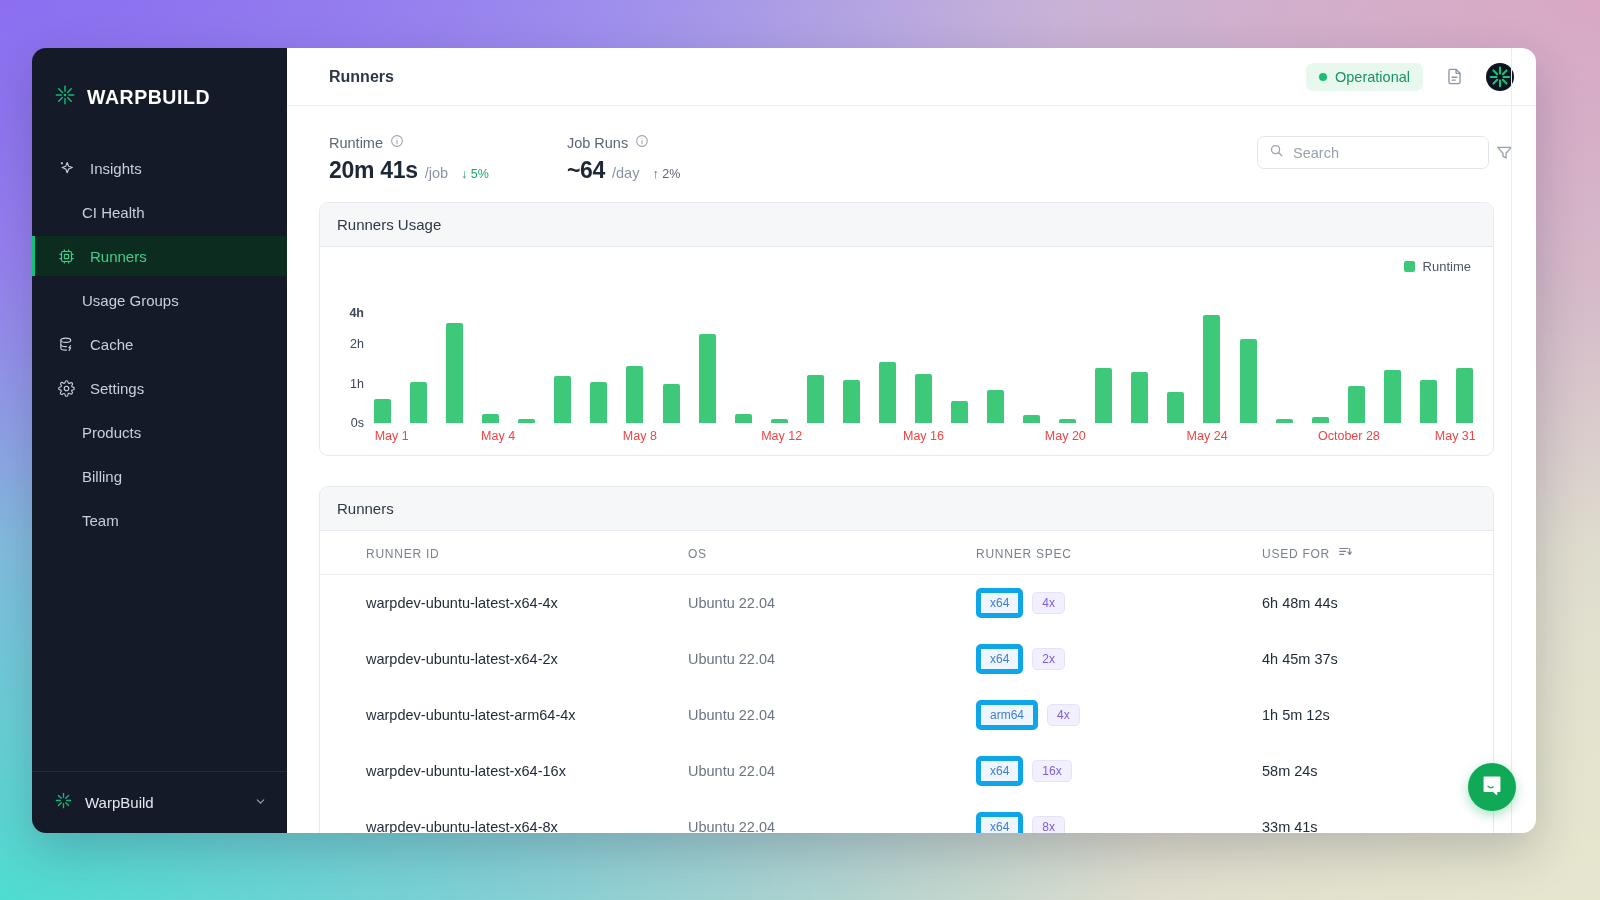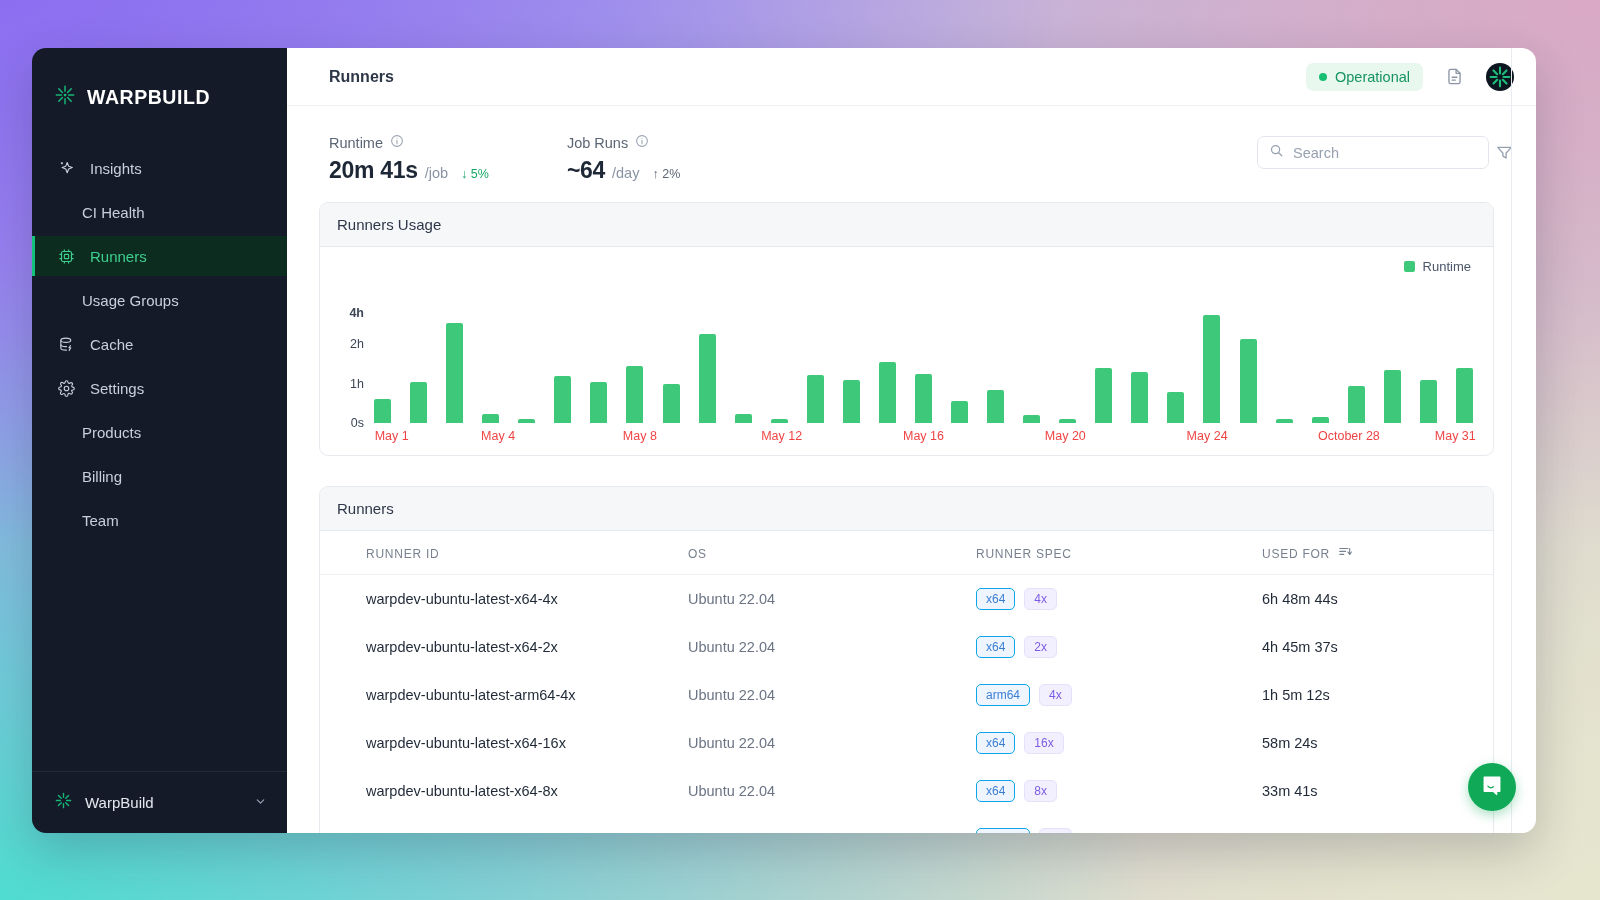--- a/index.html
+++ b/index.html
@@ -223,21 +223,21 @@
   .col-id { width: 368px; }
   .col-os { width: 288px; }
   .col-spec { width: 286px; }
   .badge {
     display: inline-block;
     font-size: 12px;
     border-radius: 5px;
     padding: 3px 9px;
     margin-right: 9px;
   }
-  .badge.arch { background: #eef5fe; color: #3b7fd4; border: 1px solid #0ea5e9; }
+  .badge.arch { background: #eef5fe; color: #3b7fd4; border: 5px solid #0ea5e9; }
   .badge.mult { background: #f2f0fe; color: #7b5ce0; border: 1px solid #e6e1fb; }
 
   
   .vrule {
     position: absolute; top: 0; bottom: 0; right: 24px;
     width: 1px; background: #e9ecf1;
   }
   .chat-bubble {
     position: absolute;
     right: 20px; bottom: 22px;

